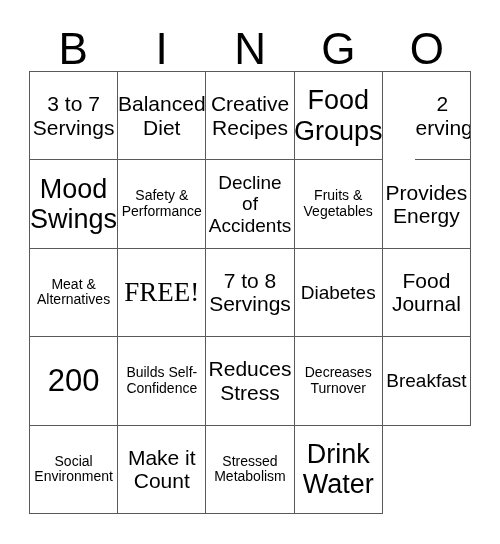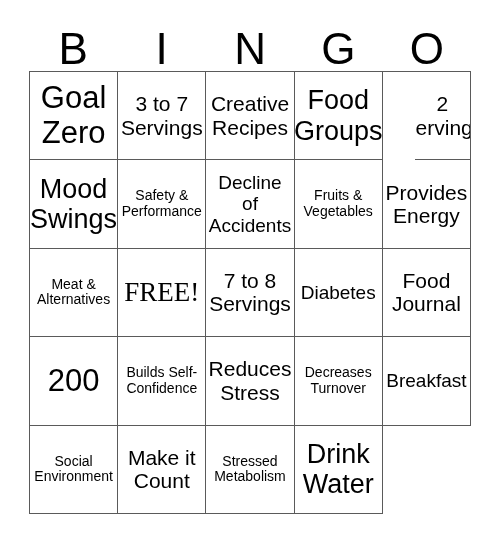--- a/index.html
+++ b/index.html
@@ -81,22 +81,22 @@
 
   <div id="header">
     <div class="header-letter">B</div>
     <div class="header-letter">I</div>
     <div class="header-letter">N</div>
     <div class="header-letter">G</div>
     <div class="header-letter">O</div>
   </div>
 
   <div id="grid" style="border-color: rgb(90, 90, 90);">
-    <div class="cell" data-size="xl" style="border-color: rgb(90, 90, 90);">Goal Zero</div>
     <div class="cell" data-size="md" style="border-color: rgb(90, 90, 90);">3 to 7 Servings</div>
+    <div class="cell" data-size="md" style="border-color: rgb(90, 90, 90);">Balanced Diet</div>
     <div class="cell" data-size="md" style="border-color: rgb(90, 90, 90);">Creative Recipes</div>
     <div class="cell" data-size="lg" style="border-color: rgb(90, 90, 90);">Food Groups</div>
 
     <div class="cell" data-size="md" style="border-color: rgb(90, 90, 90); margin-left: 32px;">2 Servings</div>
     <div class="cell" data-size="lg" style="border-color: rgb(90, 90, 90);">Mood Swings</div>
     <div class="cell" data-size="xs" style="border-color: rgb(90, 90, 90);">Safety &amp; Performance</div>
     <div class="cell" data-size="sm" style="border-color: rgb(90, 90, 90);">Decline of Accidents</div>
     <div class="cell" data-size="xs" style="border-color: rgb(90, 90, 90);">Fruits &amp; Vegetables</div>
 
     <div class="cell" data-size="md" style="border-color: rgb(90, 90, 90);">Provides Energy</div>

